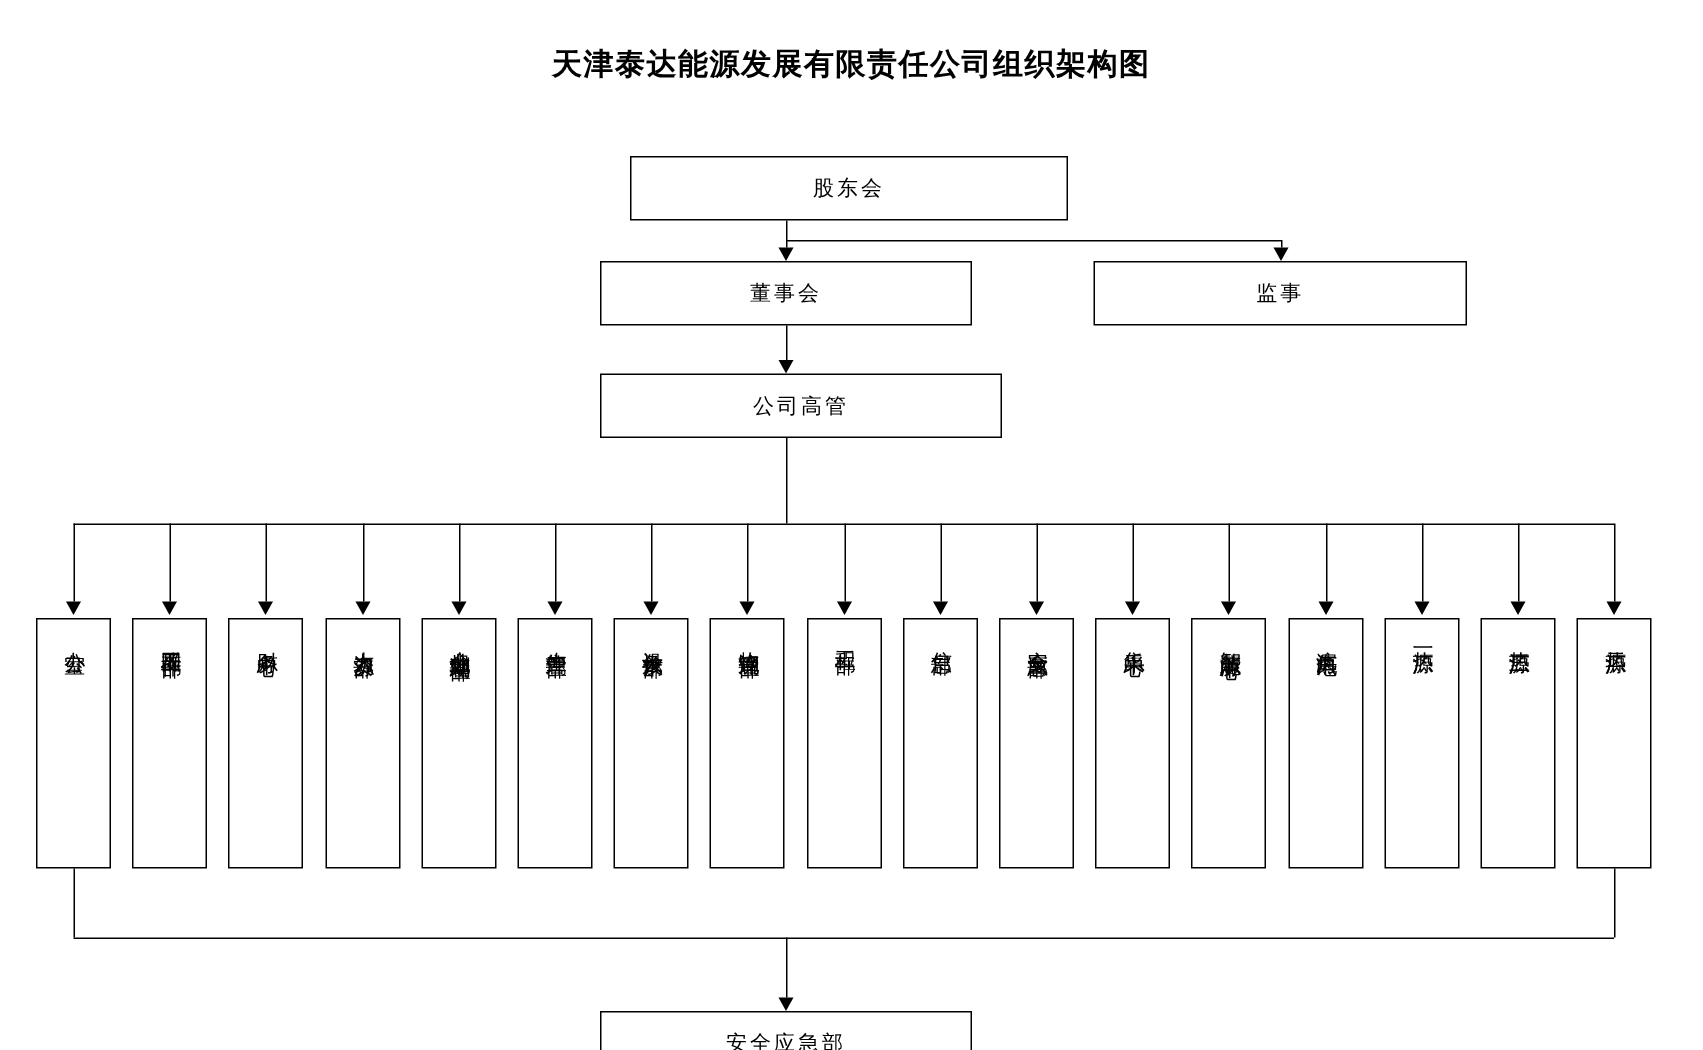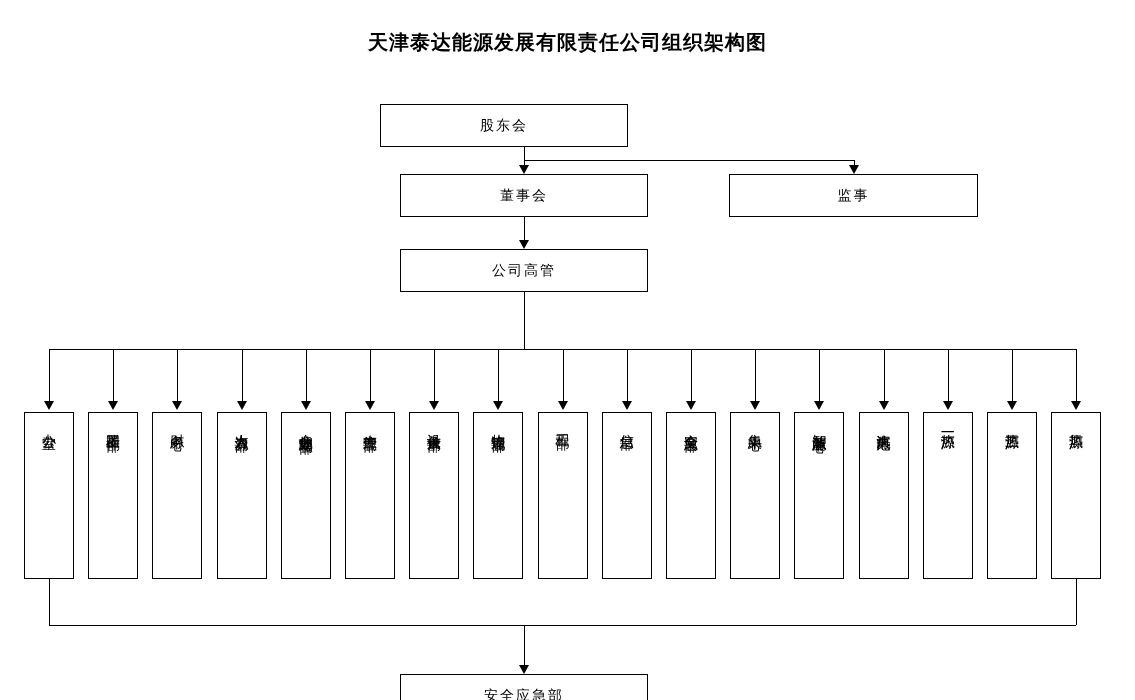--- a/index.html
+++ b/index.html
@@ -101,30 +101,30 @@
   }
 </style>
 </head>
 <body>
 
 <div id="chart-root">
 
   <div class="chart-title">天津泰达能源发展有限责任公司组织架构图</div>
 
   <div id="top-nodes">
-      <div class="node top-node" style="left: 380px; top: 85px; width: 248px; height: 43px;">
+      <div class="node top-node" style="left: 420px; top: 85px; width: 292px; height: 43px;">
         <span>股东会</span>
       </div>
       <div class="node top-node" style="left: 400px; top: 155px; width: 248px; height: 43px;">
         <span>董事会</span>
       </div>
       <div class="node top-node" style="left: 729px; top: 155px; width: 249px; height: 43px;">
         <span>监事</span>
       </div>
-      <div class="node top-node" style="left: 400px; top: 230px; width: 248px; height: 43px;">
+      <div class="node top-node" style="left: 400px; top: 230px; width: 268px; height: 43px;">
         <span>公司高管</span>
       </div>
     </div>
 
   <div id="dept-nodes">
       <div class="node dept" style="left: 24px; top: 393px; width: 50px; height: 167px;">
         <span class="dept-label">办公室</span>
       </div>
       <div class="node dept" style="left: 88.2px; top: 393px; width: 50px; height: 167px;">
         <span class="dept-label">群团工作部</span>

